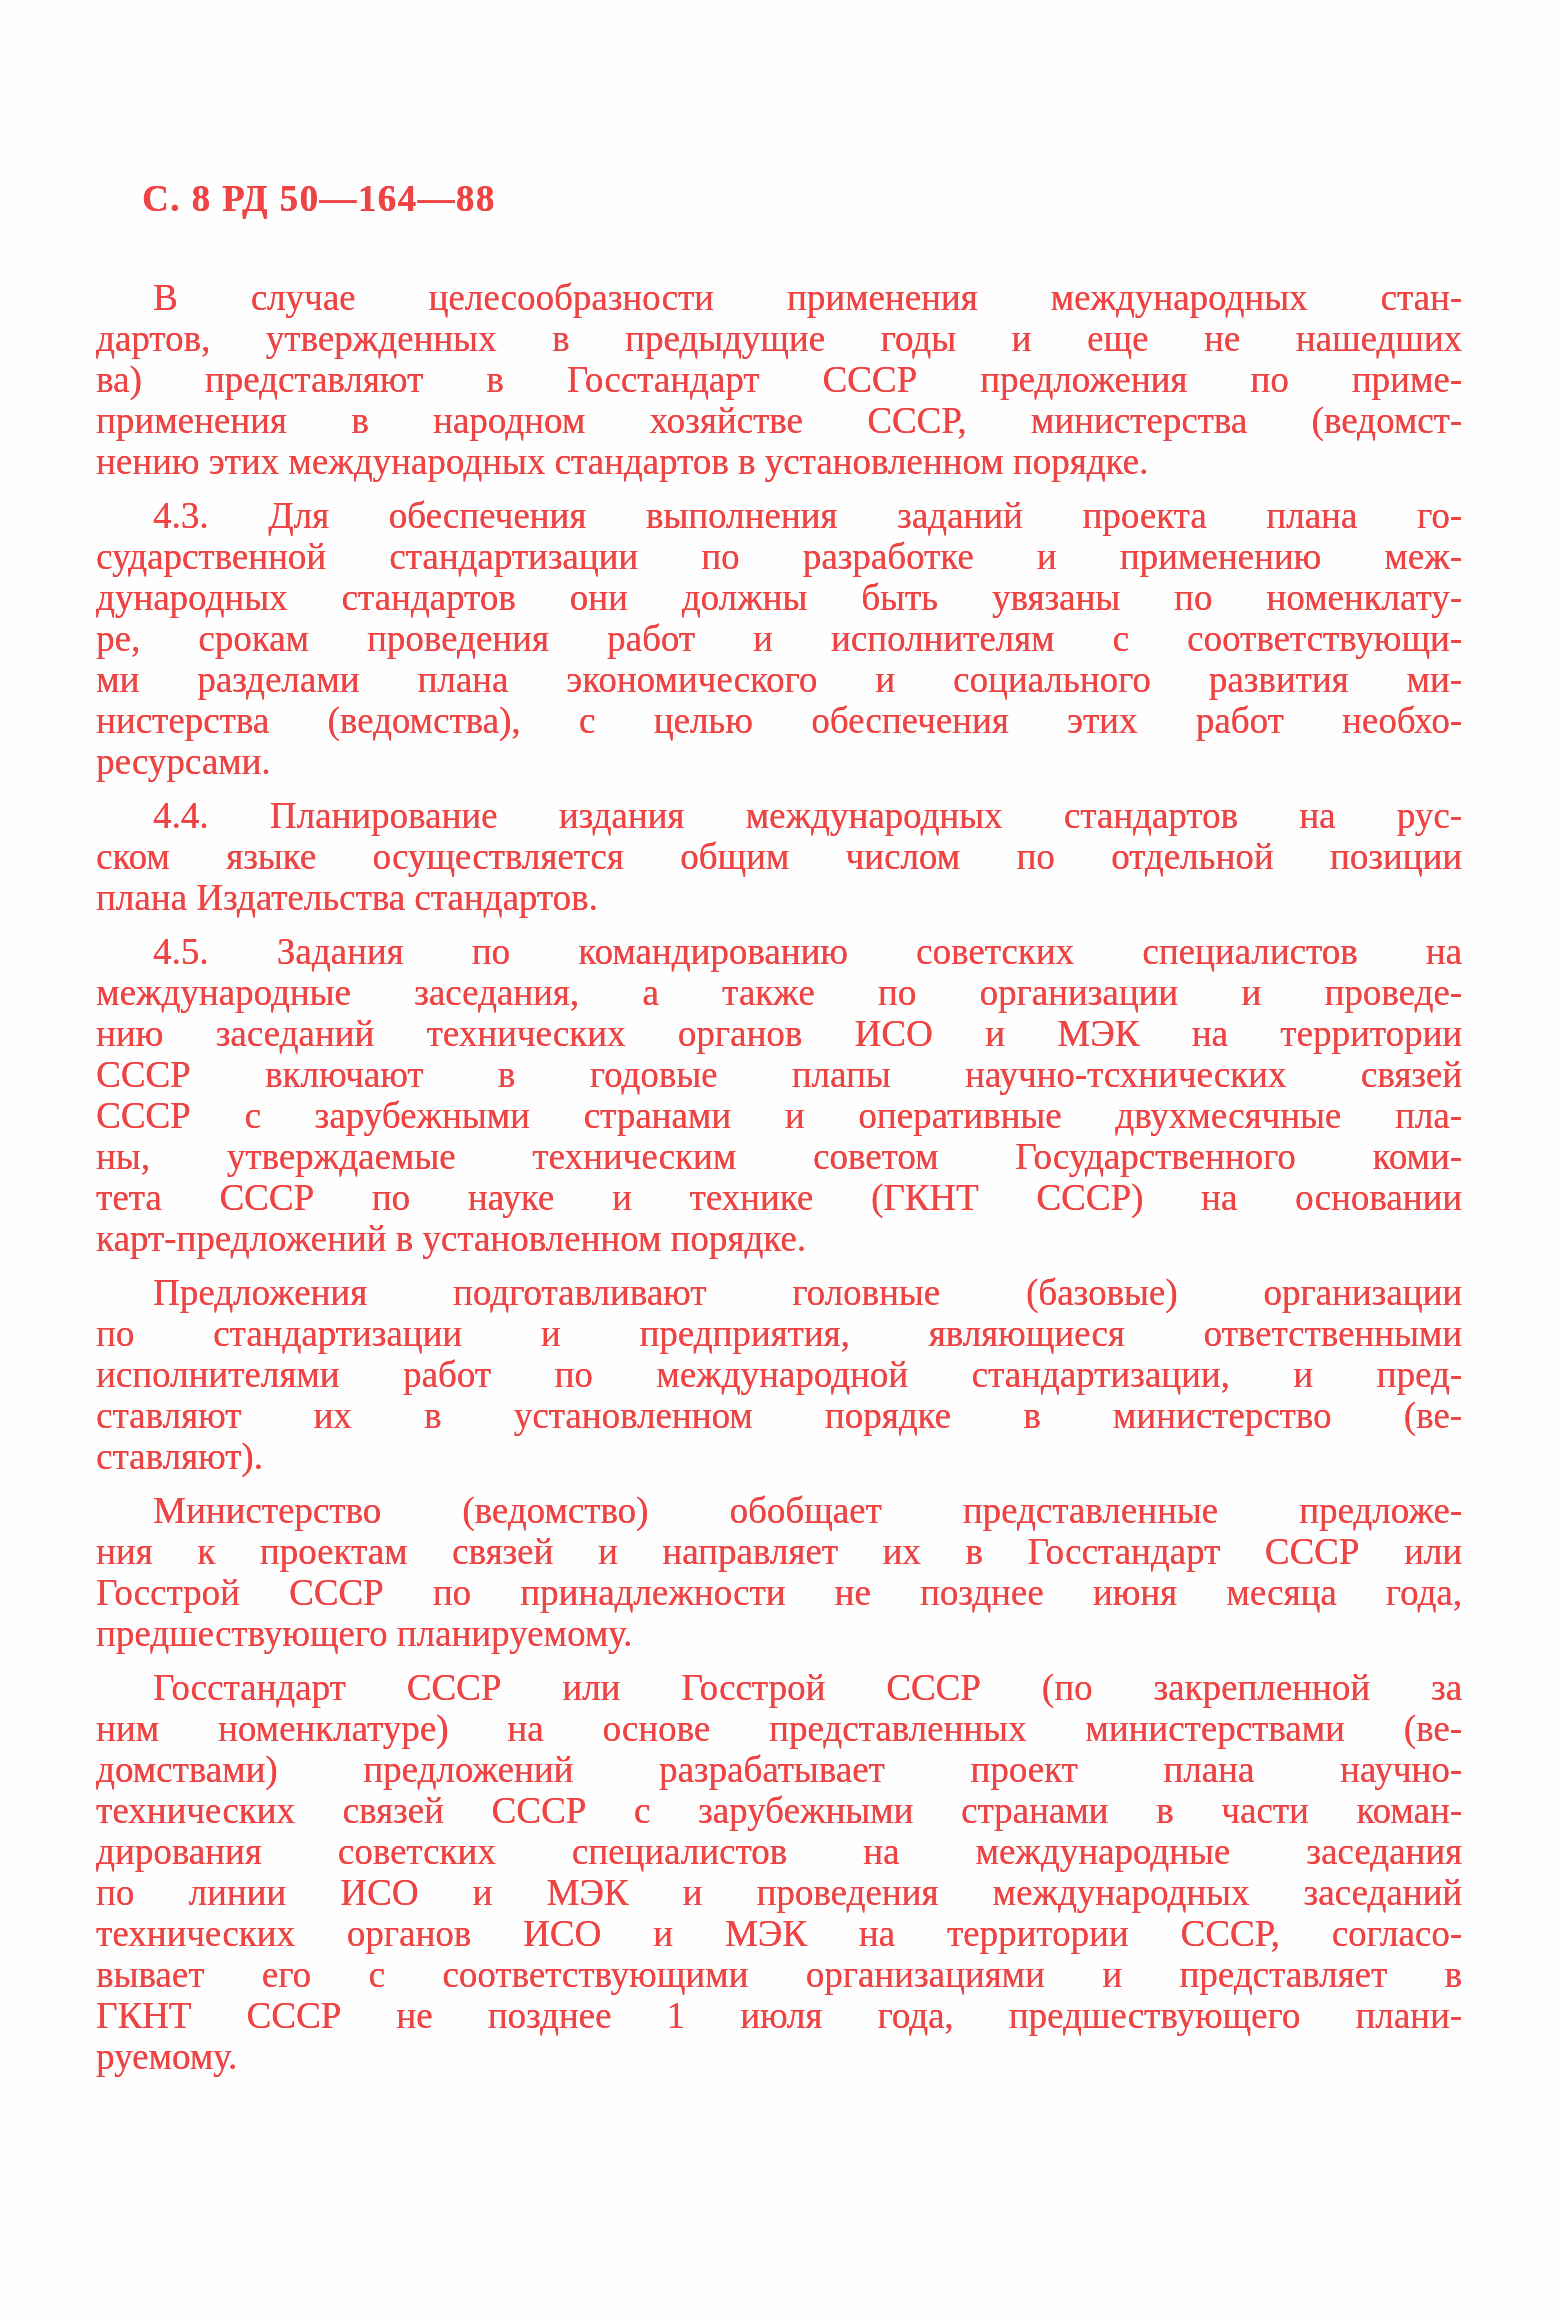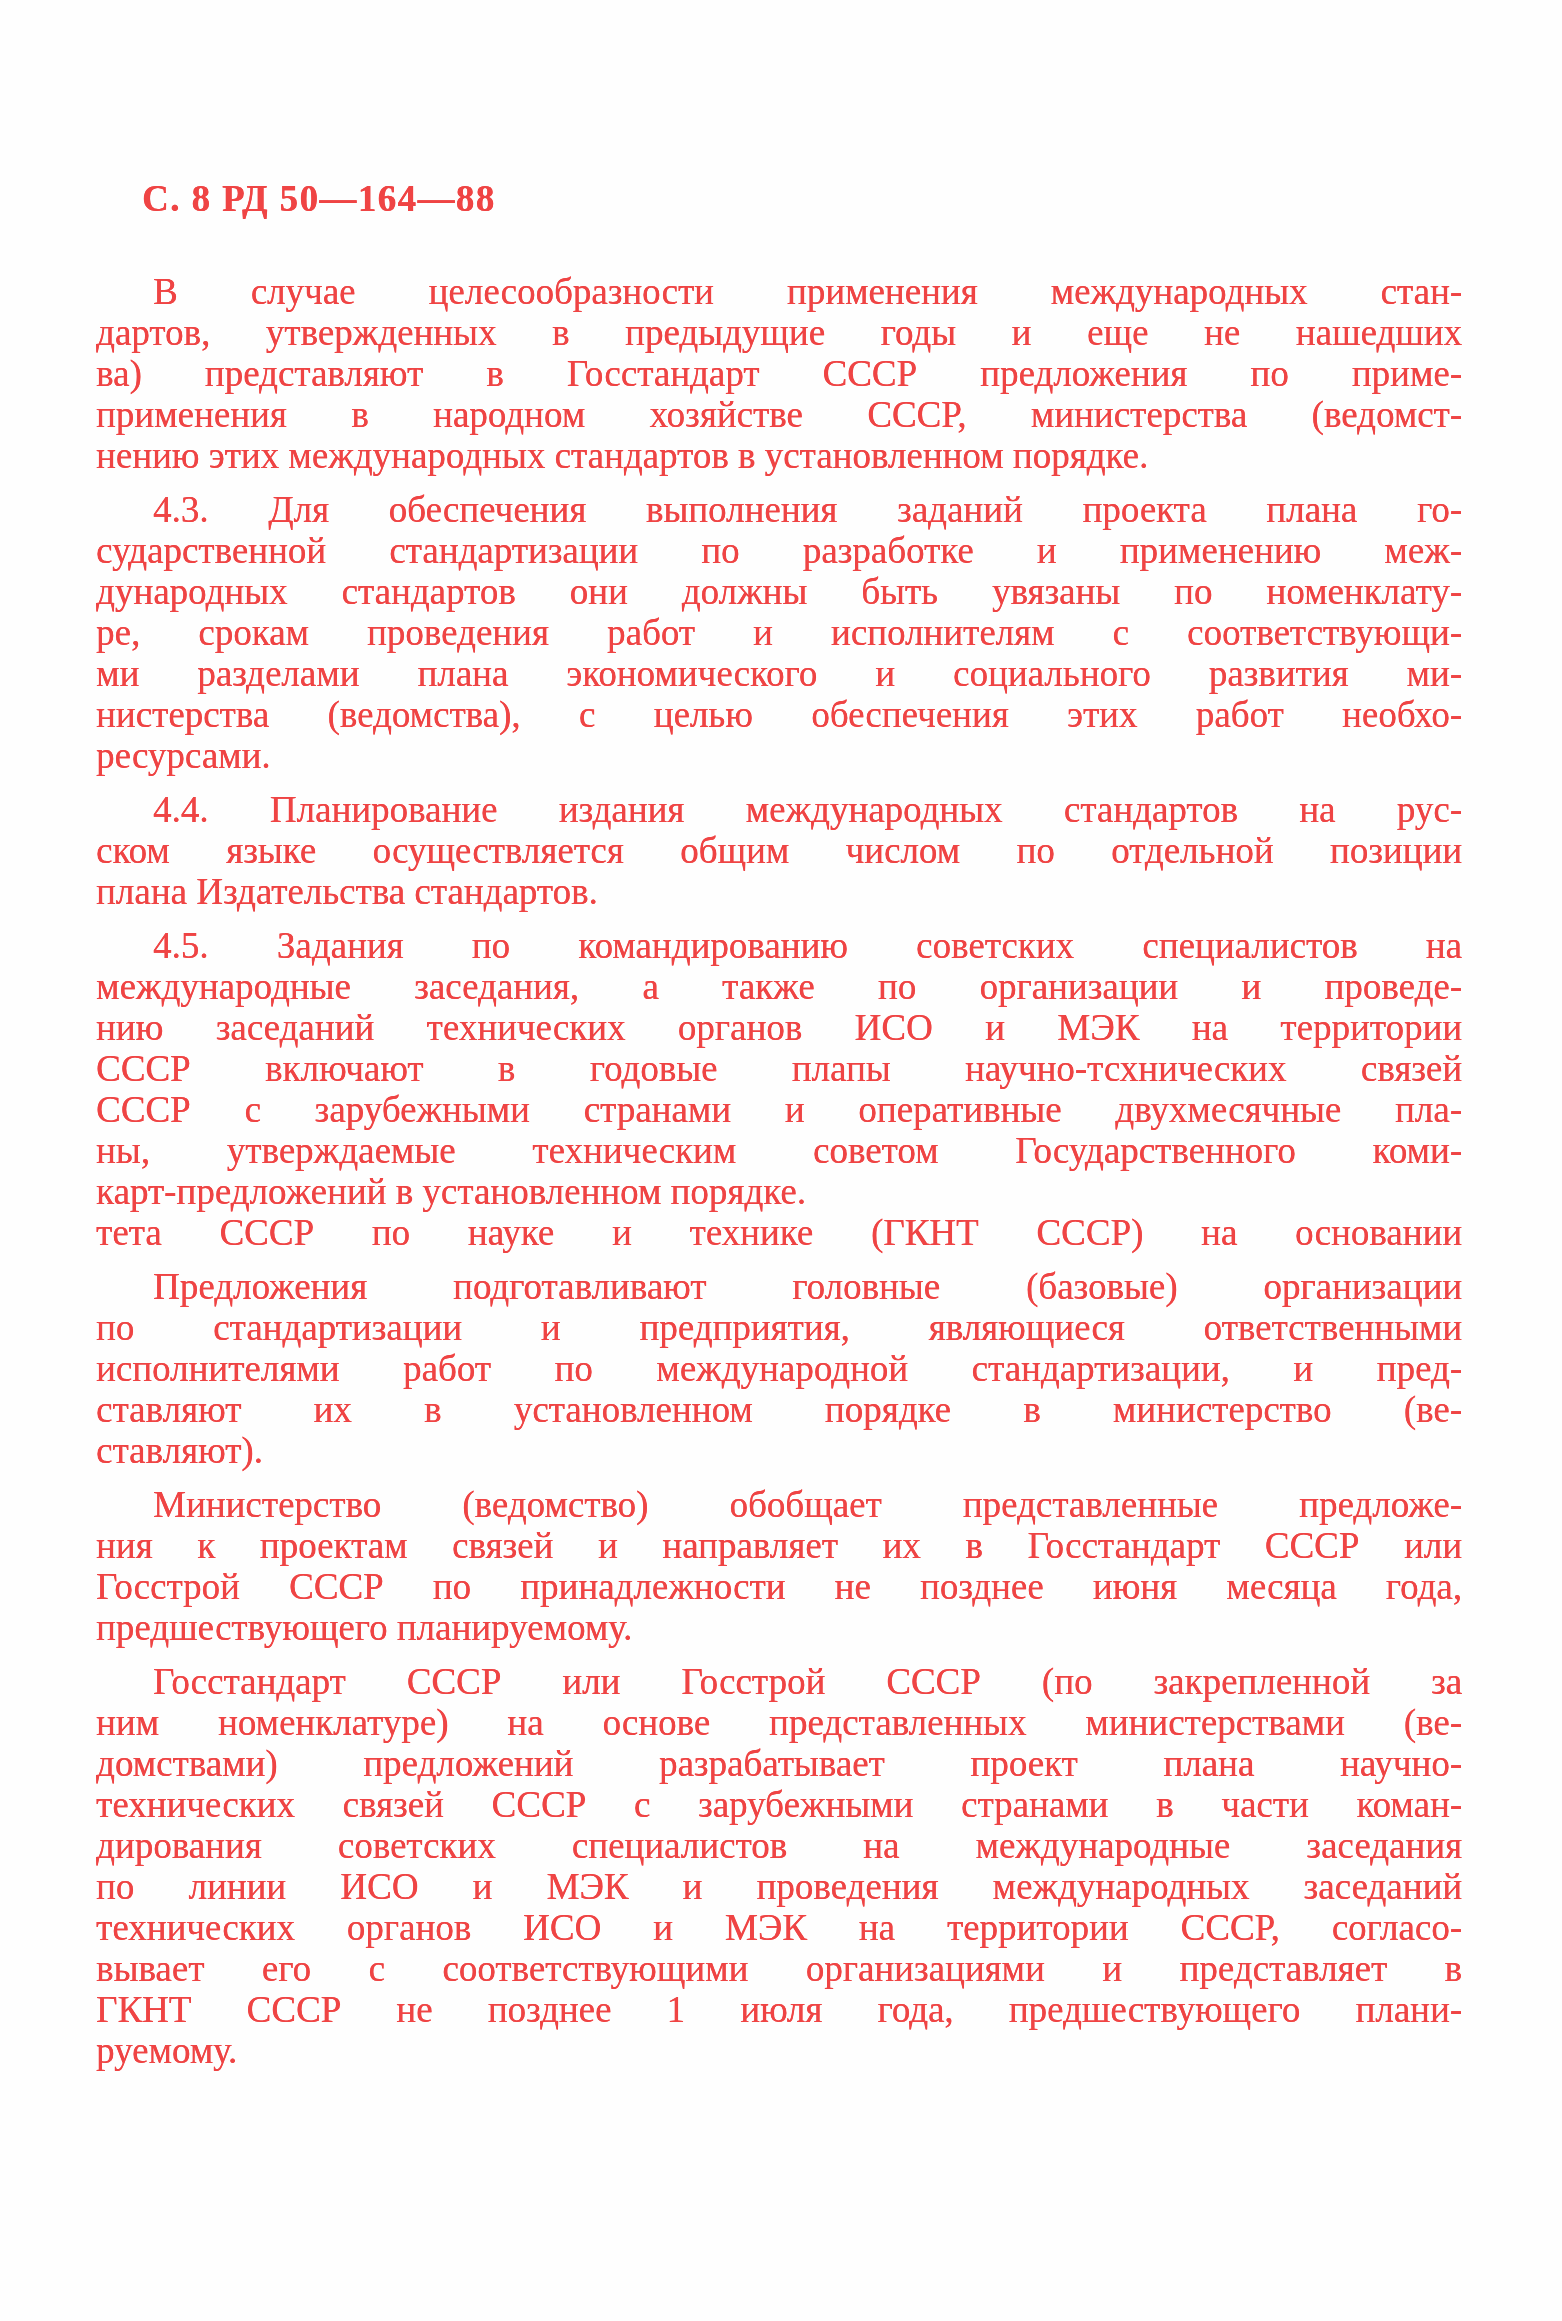--- a/index.html
+++ b/index.html
@@ -22,21 +22,21 @@
     top: 177px;
     font-size: 37px;
     font-weight: bold;
     letter-spacing: 1.4px;
     white-space: nowrap;
     text-shadow: 0.3px 0 0 currentColor;
   }
   .text-body {
     position: absolute;
     left: 96px;
-    top: 271px;
+    top: 277px;
     width: 1366px;
     font-size: 37px;
     line-height: 41px;
     text-shadow: 0.3px 0 0 currentColor;
   }
   .para {
     margin: 0 0 13px 0;
   }
   .para .line {
     text-align: justify;
@@ -77,22 +77,22 @@
         <div class="line">ском языке осуществляется общим числом по отдельной позиции</div>
         <div class="line last">плана Издательства стандартов.</div>
       </div>
       <div class="para">
         <div class="line">4.5. Задания по командированию советских специалистов на</div>
         <div class="line">международные заседания, а также по организации и проведе-</div>
         <div class="line">нию заседаний технических органов ИСО и МЭК на территории</div>
         <div class="line">СССР включают в годовые плапы научно-тсхнических связей</div>
         <div class="line">СССР с зарубежными странами и оперативные двухмесячные пла-</div>
         <div class="line">ны, утверждаемые техническим советом Государственного коми-</div>
+        <div class="line">тета СССР по науке и технике (ГКНТ СССР) на основании</div>
         <div class="line last">карт-предложений в установленном порядке.</div>
-        <div class="line">тета СССР по науке и технике (ГКНТ СССР) на основании</div>
       </div>
       <div class="para">
         <div class="line">Предложения подготавливают головные (базовые) организации</div>
         <div class="line">по стандартизации и предприятия, являющиеся ответственными</div>
         <div class="line">исполнителями работ по международной стандартизации, и пред-</div>
         <div class="line">ставляют их в установленном порядке в министерство (ве-</div>
         <div class="line last">ставляют).</div>
       </div>
       <div class="para">
         <div class="line">Министерство (ведомство) обобщает представленные предложе-</div>

